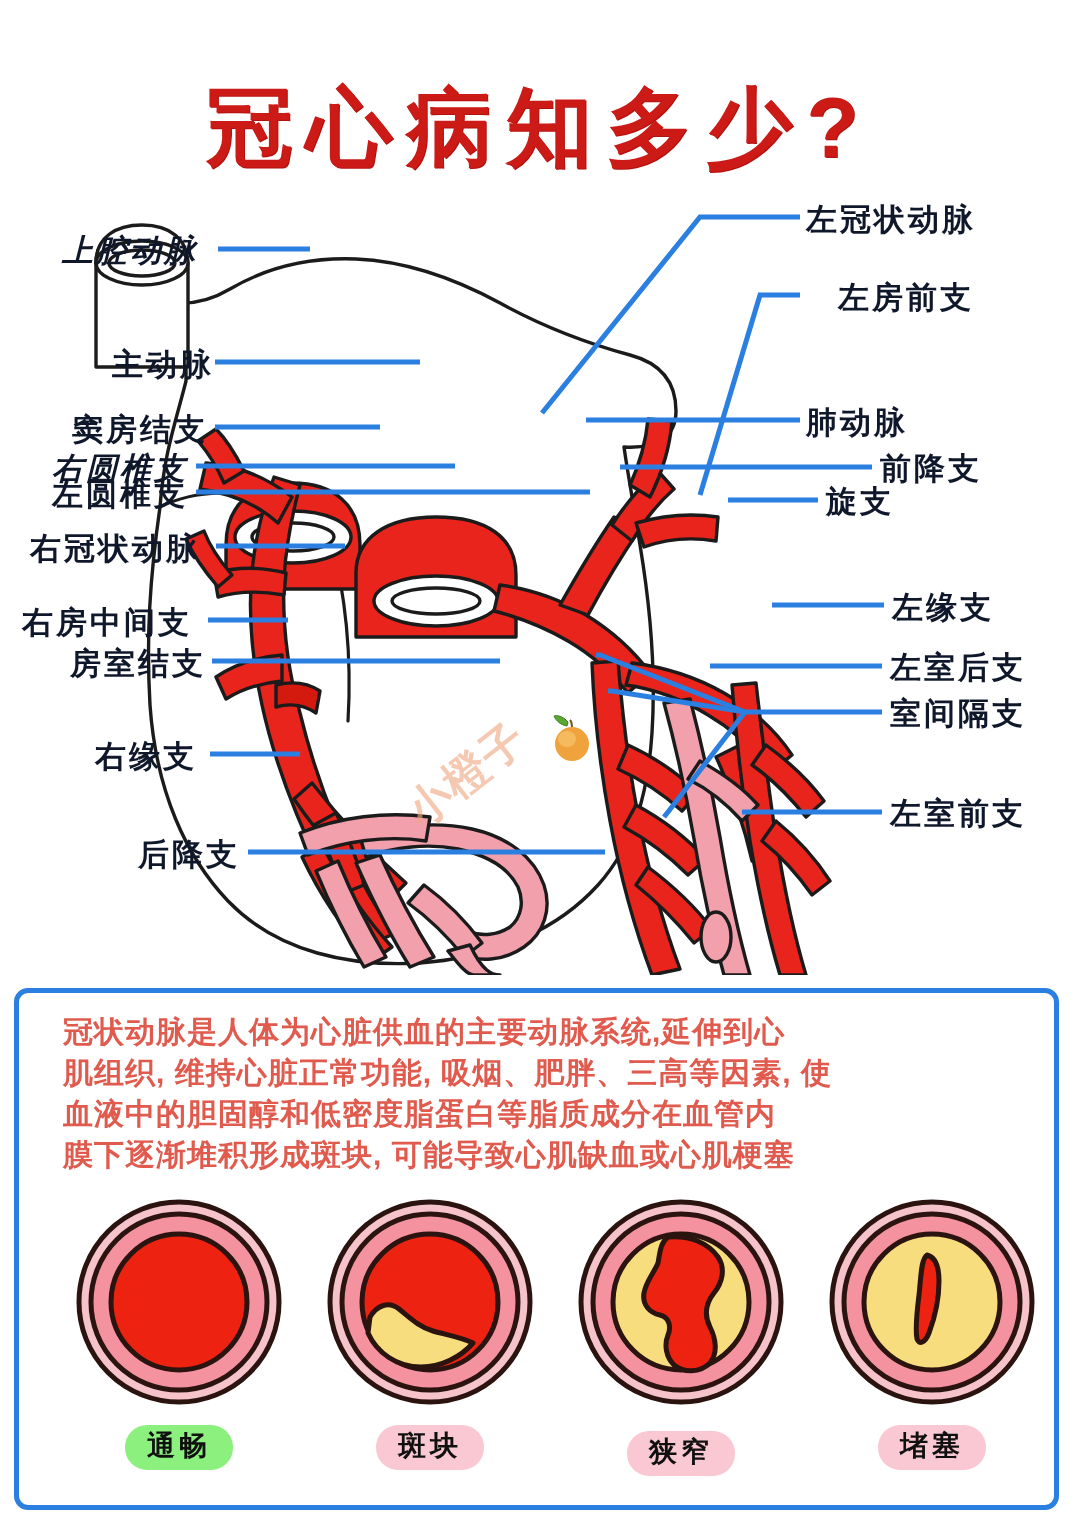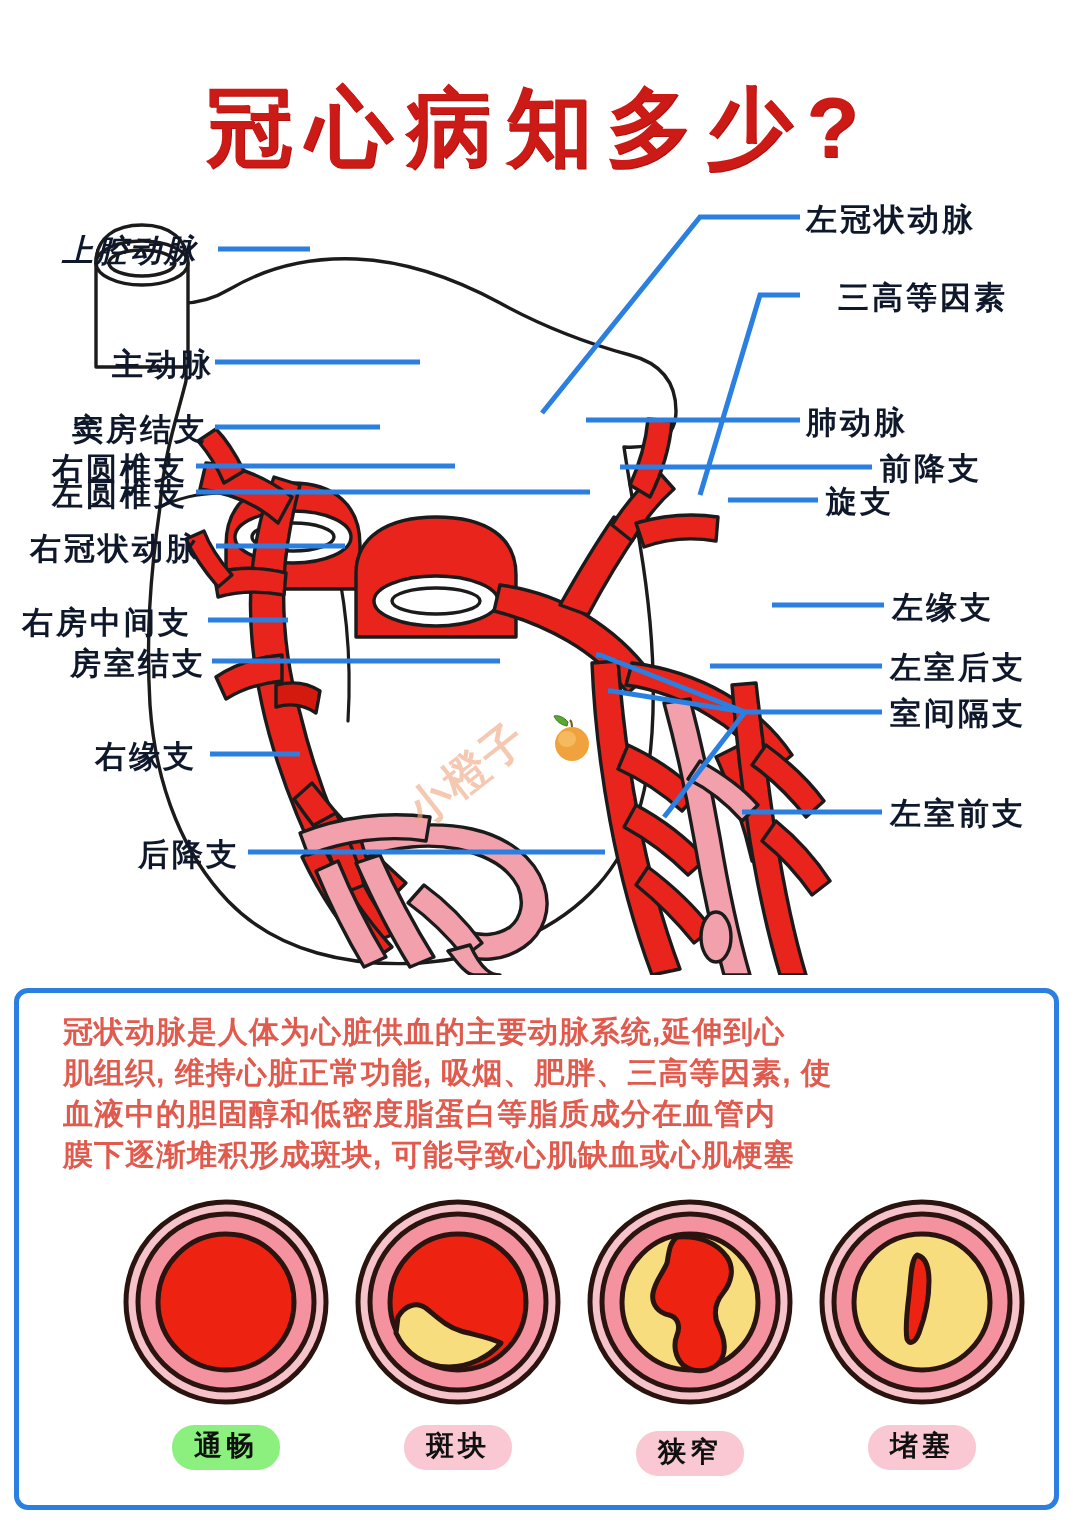--- a/index.html
+++ b/index.html
@@ -60,22 +60,22 @@
   }
   #info-text{
     position:absolute;left:44px;top:18px;width:960px;
     font-size:30px;font-weight:bold;color:#e05a4e;
     line-height:41px;letter-spacing:1px;text-align:left;
   }
   #info-text div{white-space:nowrap;}
 
   
   #artery-row{
-    position:absolute;left:34px;top:200px;width:985px;height:300px;
-    display:flex;justify-content:flex-end;align-items:flex-start;
+    position:absolute;left:44px;top:200px;width:985px;height:300px;
+    display:flex;justify-content:space-between;align-items:flex-start;
   }
   .artery-cell{width:232px;display:flex;flex-direction:column;align-items:center;}
   .artery-svg-wrap{width:218px;height:218px;}
   .artery-badge{
     margin-top:14px;
     padding:6px 22px 8px 22px;border-radius:22px;
     font-size:28px;font-weight:bold;color:#101010;letter-spacing:4px;
     line-height:1.1;
   }
 </style>
@@ -283,30 +283,30 @@
         <polyline points="745,527 600,470 596,470"></polyline>
         <polyline points="745,527 612,506 608,506"></polyline>
         <polyline points="745,527 668,627 664,632"></polyline>
         <line x1="742" y1="627" x2="882" y2="627"></line>
       </g>
     </svg>
 
     <div class="lbl left" style="left:62px;top:50px;font-style:italic;">上腔动脉</div>
     <div class="lbl left" style="left:112px;top:164px;">主动脉</div>
     <div class="lbl left" style="left:72px;top:229px;">窦房结支</div>
-    <div class="lbl left" style="left:52px;top:268px;">右圆椎支</div>
+    <div class="lbl left" style="left:52px;top:268px;font-style:italic;">右圆椎支</div>
     <div class="lbl left" style="left:52px;top:294px;">左圆椎支</div>
     <div class="lbl left" style="left:30px;top:348px;">右冠状动脉</div>
     <div class="lbl left" style="left:22px;top:422px;">右房中间支</div>
     <div class="lbl left" style="left:70px;top:463px;">房室结支</div>
     <div class="lbl left" style="left:95px;top:556px;">右缘支</div>
     <div class="lbl left" style="left:138px;top:654px;">后降支</div>
 
     <div class="lbl right" style="left:806px;top:19px;">左冠状动脉</div>
-    <div class="lbl right" style="left:838px;top:97px;">三高等因素</div>
+    <div class="lbl right" style="left:838px;top:97px;">左房前支</div>
     <div class="lbl right" style="left:806px;top:222px;">肺动脉</div>
     <div class="lbl right" style="left:880px;top:268px;">前降支</div>
     <div class="lbl right" style="left:826px;top:301px;">旋支</div>
     <div class="lbl right" style="left:892px;top:407px;">左缘支</div>
     <div class="lbl right" style="left:890px;top:467px;">左室后支</div>
     <div class="lbl right" style="left:890px;top:513px;">室间隔支</div>
     <div class="lbl right" style="left:890px;top:613px;">左室前支</div>
 
     <div id="watermark">小橙子</div>
     <svg id="orange-emoji" viewBox="0 0 46 52">

